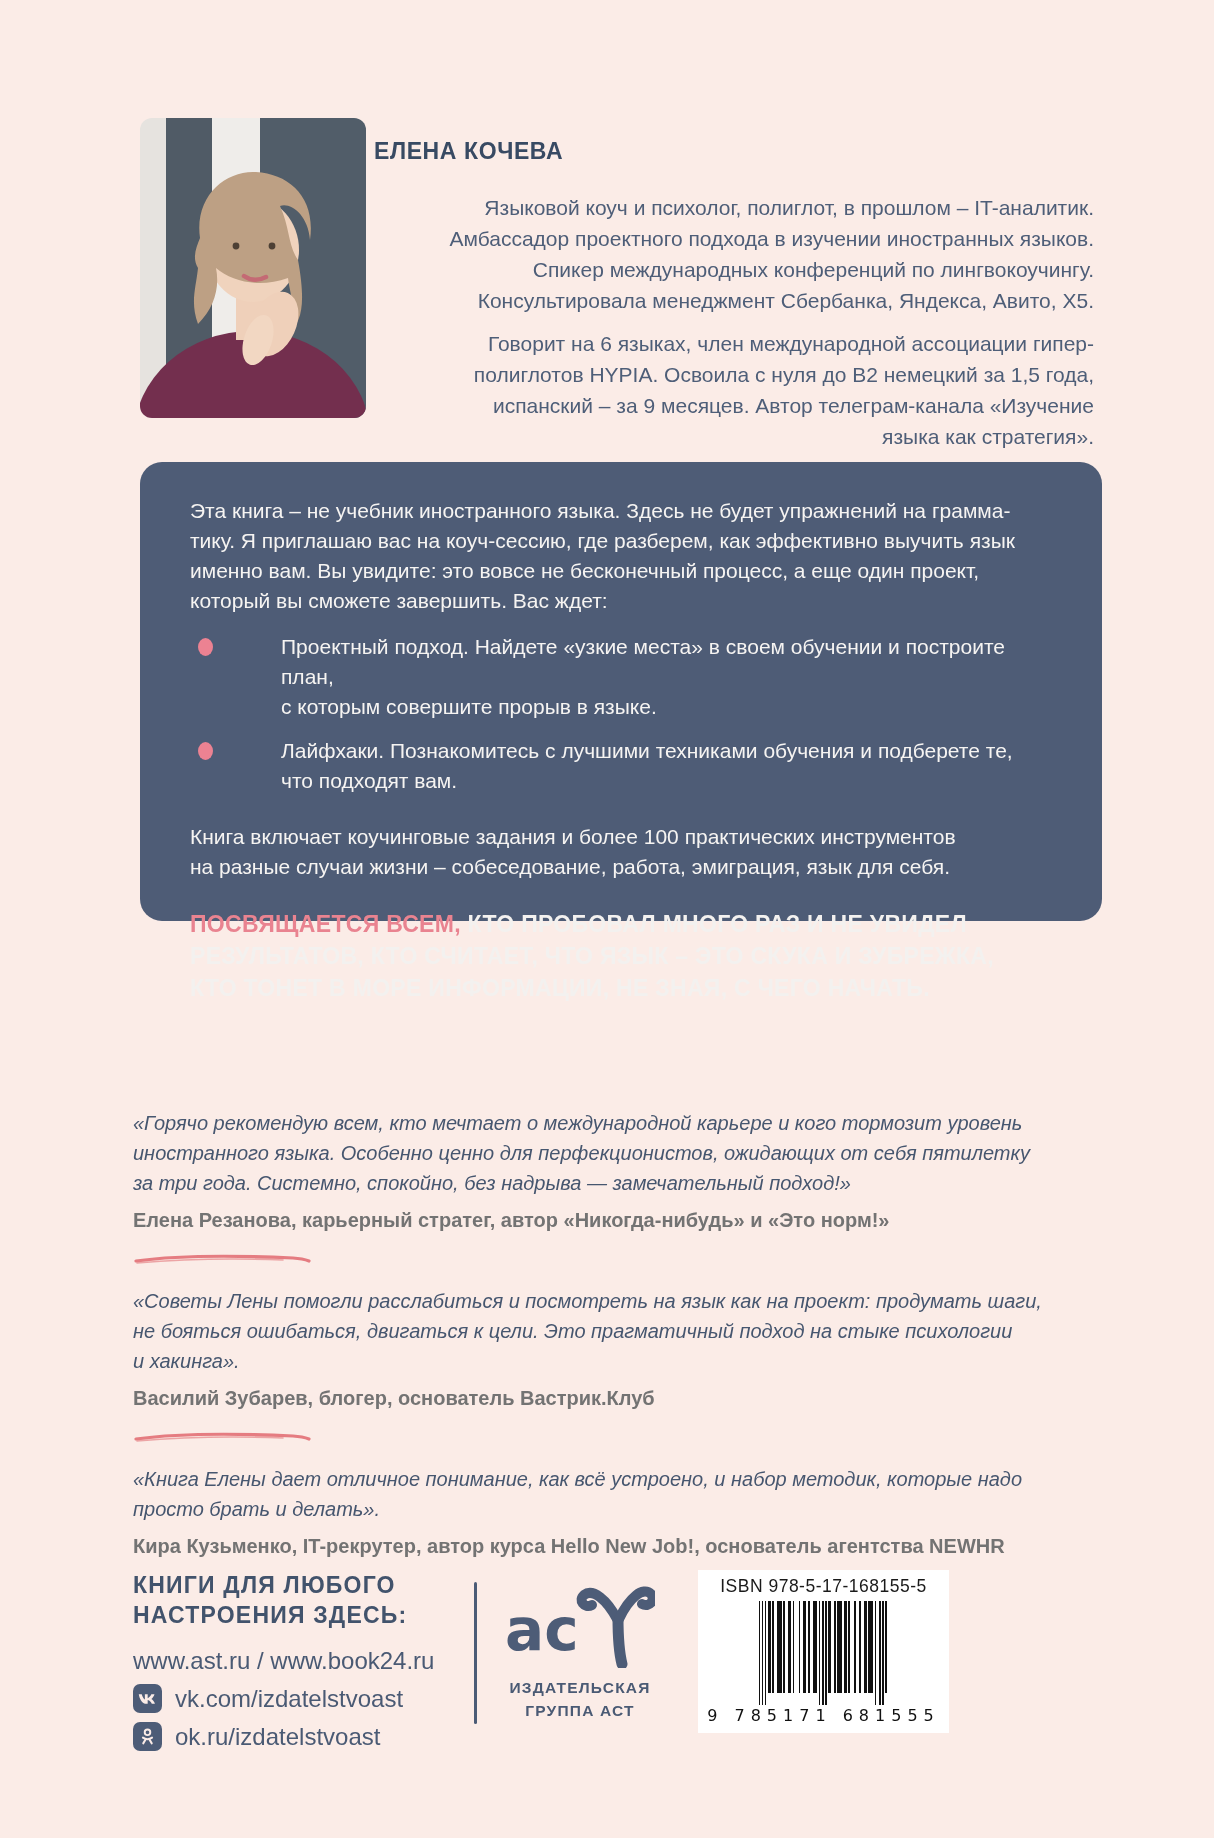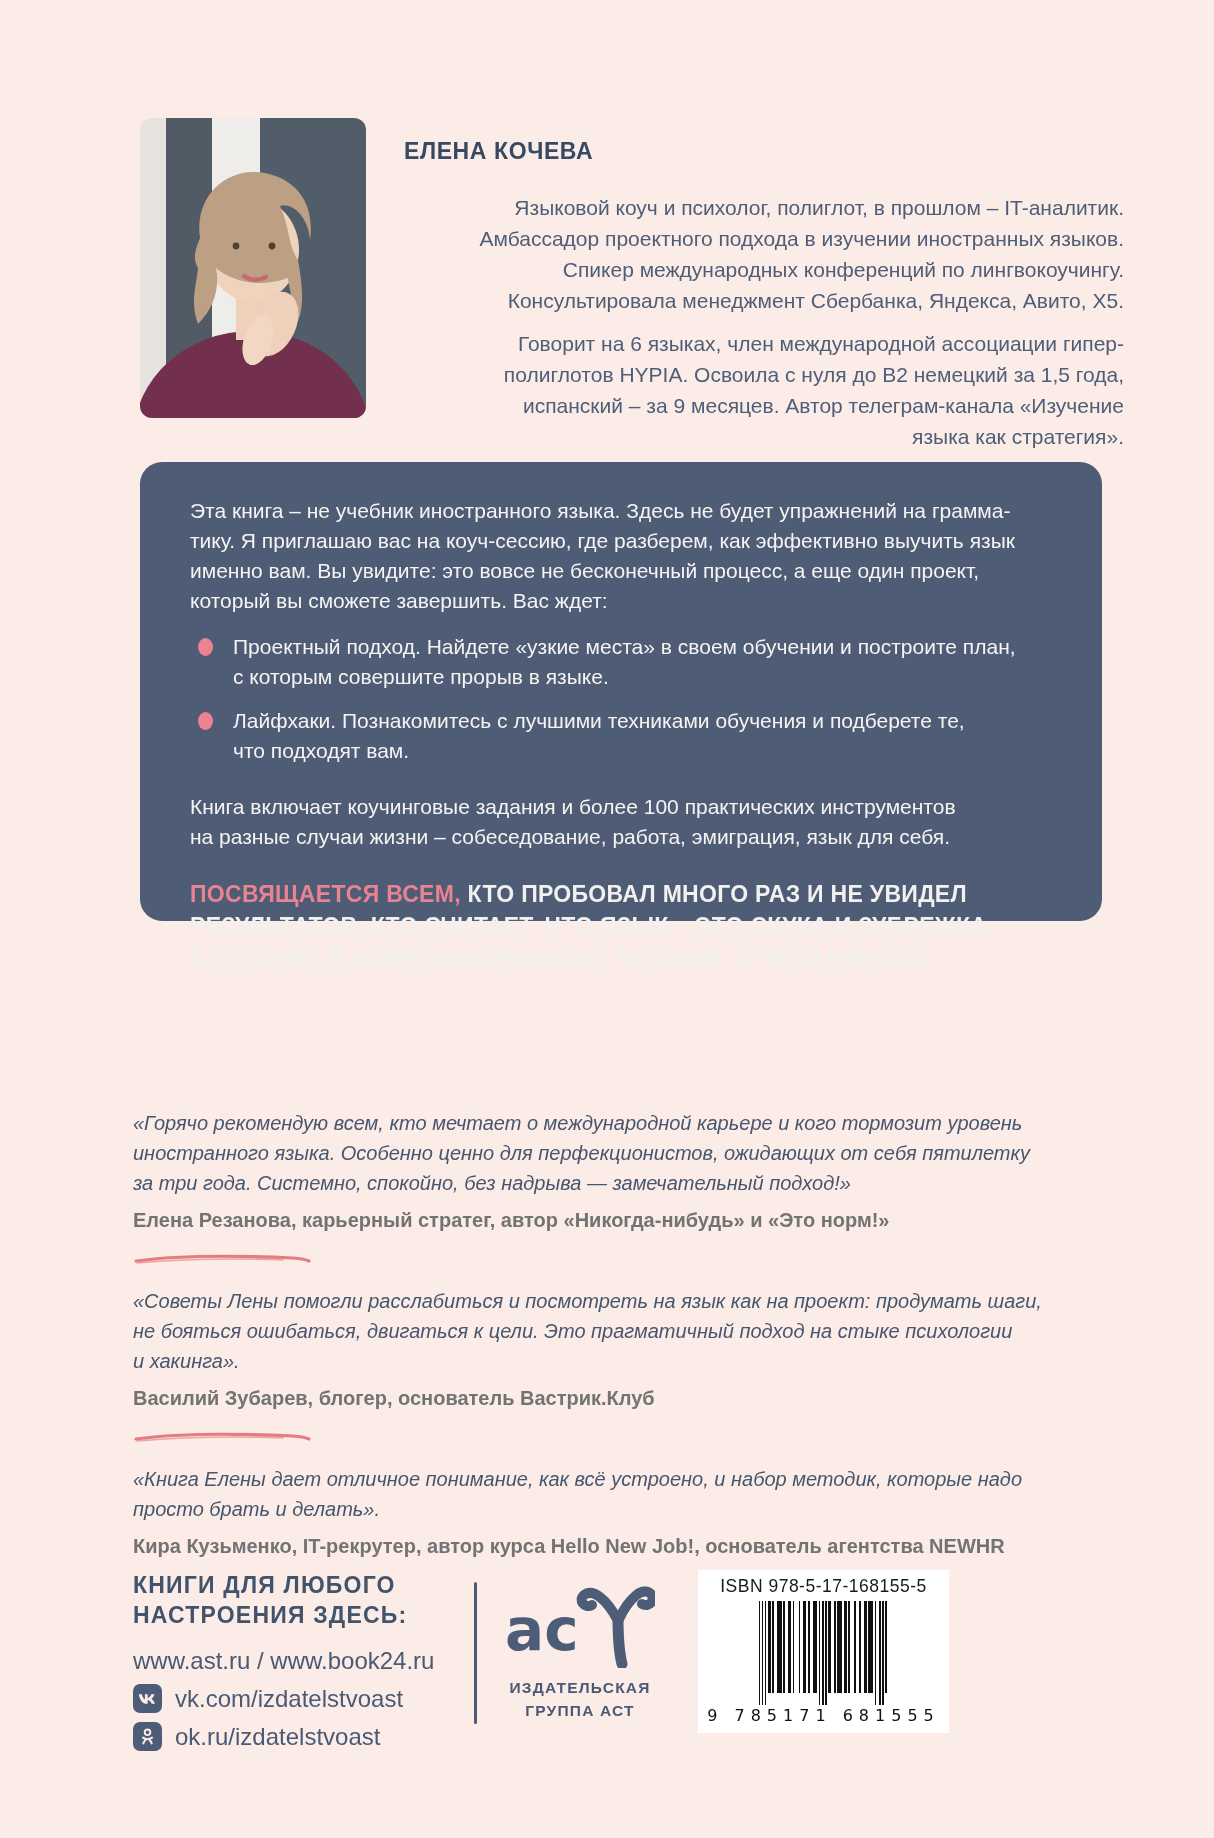--- a/index.html
+++ b/index.html
@@ -5,36 +5,36 @@
   html,body{margin:0;padding:0;background:#fbece7;}
   .page{
     position:relative;width:1214px;height:1838px;margin:0 auto;
     background:#fbece7;overflow:hidden;
     font-family:"Liberation Sans","DejaVu Sans",sans-serif;
     color:#4d5d77;
   }
   .pre{white-space:pre-line;}
 
   
-  .author-sec{position:absolute;left:140px;top:118px;display:flex;gap:38px;}
+  .author-sec{position:absolute;left:140px;top:118px;display:flex;gap:8px;}
   .photo-frame{width:226px;height:300px;border-radius:12px;overflow:hidden;flex:none;}
   .author-col{width:720px;padding-top:20px;}
   .author-name{font-size:23px;font-weight:bold;letter-spacing:.6px;color:#384a63;margin:0 0 27px 0;}
   .bio{font-size:21px;line-height:31px;color:#4e5e78;margin:0;text-align:right;}
   .bio + .bio{margin-top:12px;}
 
   
   .infobox{
     position:absolute;left:140px;top:462px;width:962px;height:459px;
     background:#4e5c76;border-radius:22px;box-sizing:border-box;
     padding:34px 52px 0 50px;color:#f6f4f2;
   }
   .infobox .intro{font-size:21px;line-height:30px;margin:0 0 16px 0;}
   .blist{list-style:none;margin:0;padding:0;}
-  .blist li{display:flex;margin:0 0 14px 0;}
+  .blist li{display:flex;margin:0 0 14px 0;gap:48px;}
   .bdot{flex:none;width:15px;height:18px;border-radius:50%;background:#ec8292;margin:6px 0 0 8px;}
   .btext{font-size:21px;line-height:30px;margin-left:20px;}
   .outro{font-size:21px;line-height:30px;margin:26px 0 0 0;}
   .dedication{font-size:23px;line-height:32px;font-weight:bold;letter-spacing:.3px;margin:26px 0 0 0;color:#f3f1ef;}
   .dedication .accent{color:#e98390;}
 
   
   .reviews{position:absolute;left:133px;top:1108px;width:990px;}
   .quote{font-size:20px;line-height:30px;font-style:italic;color:#46566f;margin:0;}
   .rev-author{font-size:20px;font-weight:bold;color:#737373;margin:11px 0 0 0;}

